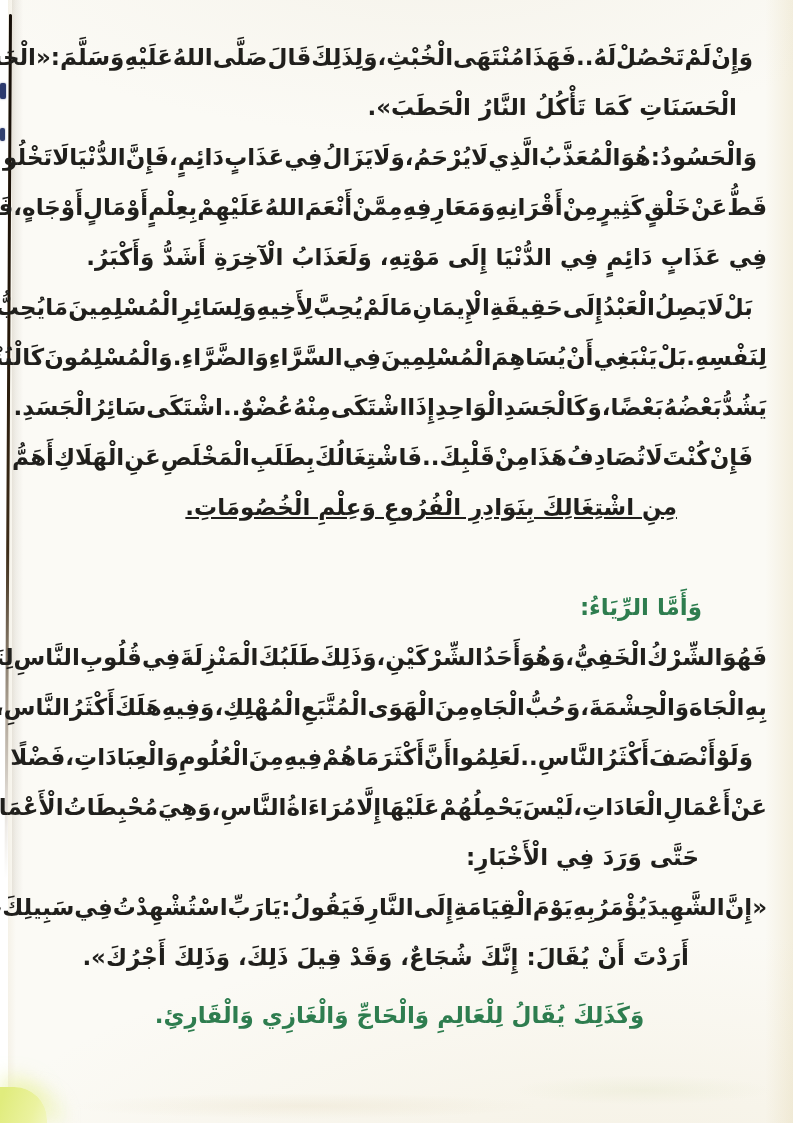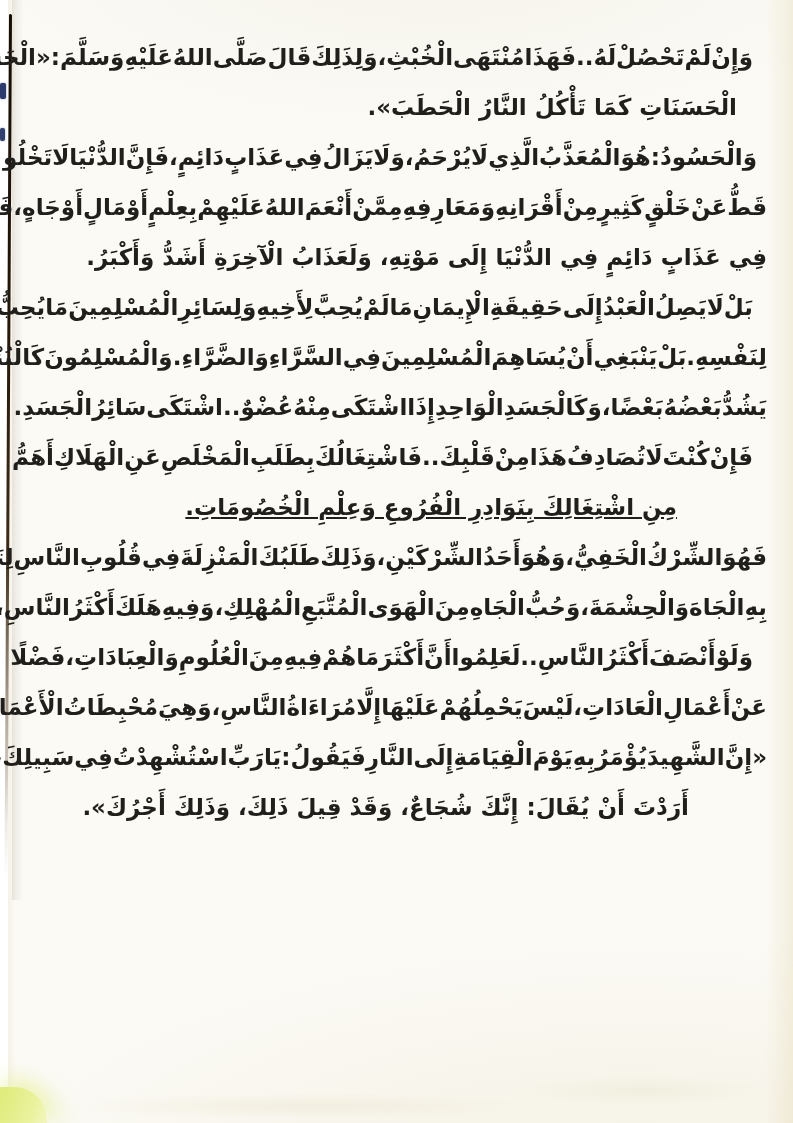--- a/index.html
+++ b/index.html
@@ -207,20 +207,21 @@
         <span>قَلْبِكَ</span>
         <span>..</span>
         <span>فَاشْتِغَالُكَ</span>
         <span>بِطَلَبِ</span>
         <span>الْمَخْلَصِ</span>
         <span>عَنِ</span>
         <span>الْهَلَاكِ</span>
         <span>أَهَمُّ</span>
       </div>
       <div class="line right" style="padding-left: 0px; padding-right: 90px; text-decoration: underline;">مِنِ اشْتِغَالِكَ بِنَوَادِرِ الْفُرُوعِ وَعِلْمِ الْخُصُومَاتِ.</div>
+      <div class="line right" style="margin-top: 50px; color: rgb(46, 125, 79); padding-left: 0px; padding-right: 65px;">وَأَمَّا الرِّيَاءُ:</div>
       <div class="line justify">
         <span>فَهُوَ</span>
         <span>الشِّرْكُ</span>
         <span>الْخَفِيُّ،</span>
         <span>وَهُوَ</span>
         <span>أَحَدُ</span>
         <span>الشِّرْكَيْنِ،</span>
         <span>وَذَلِكَ</span>
         <span>طَلَبُكَ</span>
         <span>الْمَنْزِلَةَ</span>
@@ -268,31 +269,33 @@
         <span>لَيْسَ</span>
         <span>يَحْمِلُهُمْ</span>
         <span>عَلَيْهَا</span>
         <span>إِلَّا</span>
         <span>مُرَاءَاةُ</span>
         <span>النَّاسِ،</span>
         <span>وَهِيَ</span>
         <span>مُحْبِطَاتُ</span>
         <span>الْأَعْمَالِ،</span>
       </div>
+      <div class="line right" style="padding-left: 0px; padding-right: 68px;">حَتَّى وَرَدَ فِي الْأَخْبَارِ:</div>
       <div class="line justify">
         <span>«إِنَّ</span>
         <span>الشَّهِيدَ</span>
         <span>يُؤْمَرُ</span>
         <span>بِهِ</span>
         <span>يَوْمَ</span>
         <span>الْقِيَامَةِ</span>
         <span>إِلَى</span>
         <span>النَّارِ</span>
         <span>فَيَقُولُ:</span>
         <span>يَا</span>
         <span>رَبِّ</span>
         <span>اسْتُشْهِدْتُ</span>
         <span>فِي</span>
         <span>سَبِيلِكَ،</span>
       </div>
       <div class="line right" style="padding-left: 0px; padding-right: 78px;">أَرَدْتَ أَنْ يُقَالَ: إِنَّكَ شُجَاعٌ، وَقَدْ قِيلَ ذَلِكَ، وَذَلِكَ أَجْرُكَ».</div>
+      <div class="line center" style="margin-top: 8px; color: rgb(46, 125, 79);">وَكَذَلِكَ يُقَالُ لِلْعَالِمِ وَالْحَاجِّ وَالْغَازِي وَالْقَارِئِ.</div>
     </div>
 </div>
 
 </body></html>

